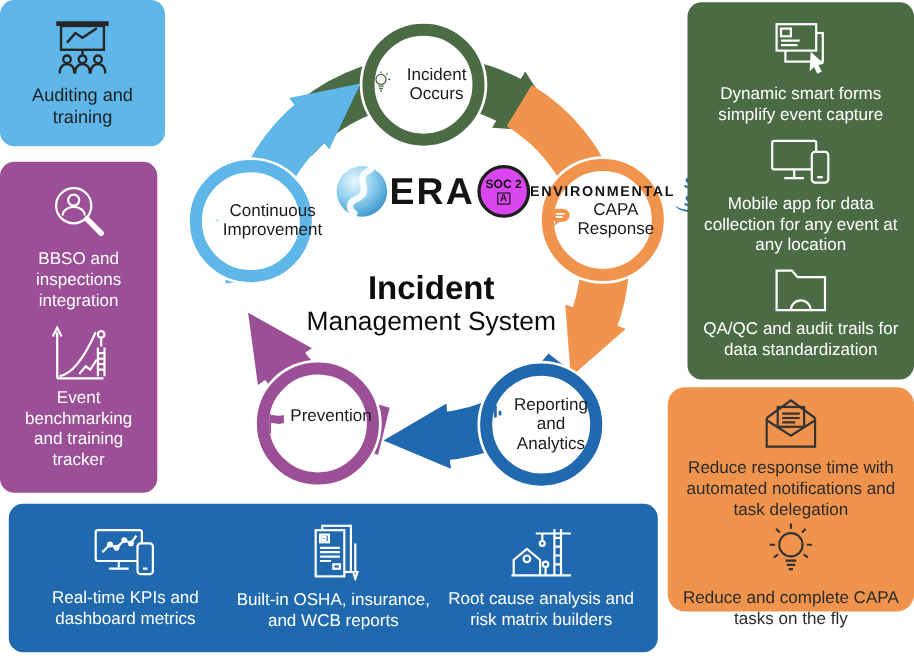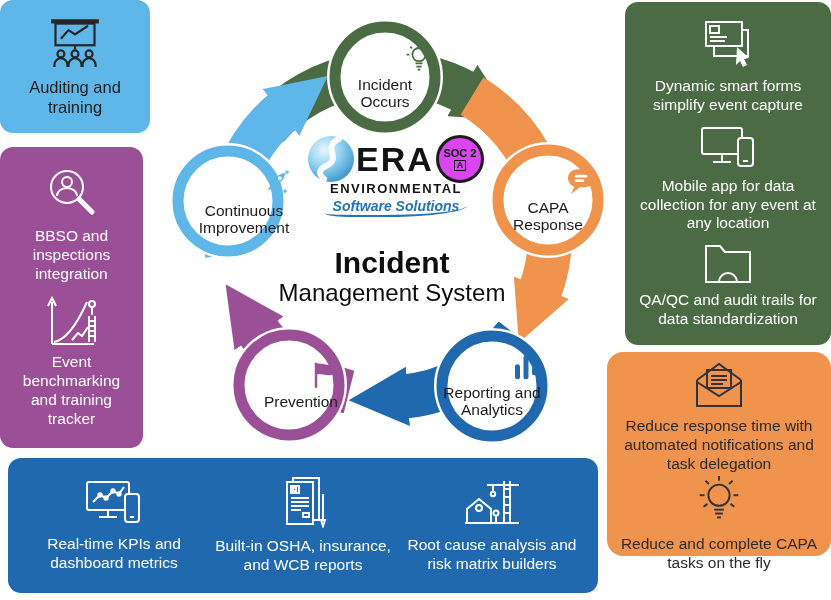--- a/index.html
+++ b/index.html
@@ -18,25 +18,25 @@
   #panel-green{left:625px;top:2px;width:206px;height:343px;background:#4a6b44;color:#fff;}
   #panel-green p{font-size:15.5px;color:#fff;}
   #panel-orange{left:607px;top:352px;width:224px;height:204px;background:#f0934c;color:#2b2b2b;border-radius:16px;}
   #panel-orange p{font-size:15.5px;color:#2b2b2b;}
   #panel-bottom{left:8px;top:458px;width:590px;height:135px;background:#2069ae;color:#fff;
                 flex-direction:row;justify-content:space-evenly;align-items:center;}
   #panel-bottom p{font-size:15.5px;color:#fff;}
   #panel-bottom .item{width:186px;gap:9px;justify-content:space-between;}
   
   #cycle-svg{position:absolute;left:0;top:0;}
-  .node{position:absolute;transform:translate(-50%,-50%);width:98px;display:flex;flex-direction:column;
-        align-items:flex-end;gap:3px;text-align:center;}
+  .node{position:absolute;transform:translate(-50%,-50%);width:98px;display:flex;flex-direction:row;
+        align-items:flex-start;gap:3px;text-align:center;}
   .node .lbl{font-size:15.5px;line-height:1.12;color:#1b1b1b;}
   
-  #logo{position:absolute;left:306px;top:135px;width:180px;display:flex;flex-direction:column;align-items:center;}
+  #logo{position:absolute;left:306px;top:150px;width:180px;display:flex;flex-direction:row;align-items:center;}
   #logo .row{display:flex;align-items:center;gap:2px;}
   .globe{position:relative;width:46px;height:46px;border-radius:50%;flex:0 0 auto;
          background:radial-gradient(circle at 35% 30%, #eaf7fd 0%, #8fd0f0 40%, #3e97cc 78%, #2a7fb8 100%);}
   .globe svg{position:absolute;left:0;top:0;}
   .brand{font-size:34px;font-weight:bold;letter-spacing:2px;color:#141414;}
   .soc{width:42px;height:42px;border:3px solid #1d1d1d;border-radius:50%;background:#d946ef;display:flex;
        flex-direction:column;align-items:center;justify-content:center;line-height:1;flex:0 0 auto;}
   .soc .l1{font-size:11px;font-weight:bold;color:#111;}
   .soc .l2{font-size:9px;font-weight:bold;color:#111;border:1.5px solid #111;padding:0 2px;margin-top:1px;}
   .env{font-size:13px;font-weight:bold;letter-spacing:1.5px;color:#141414;margin-top:-2px;}

